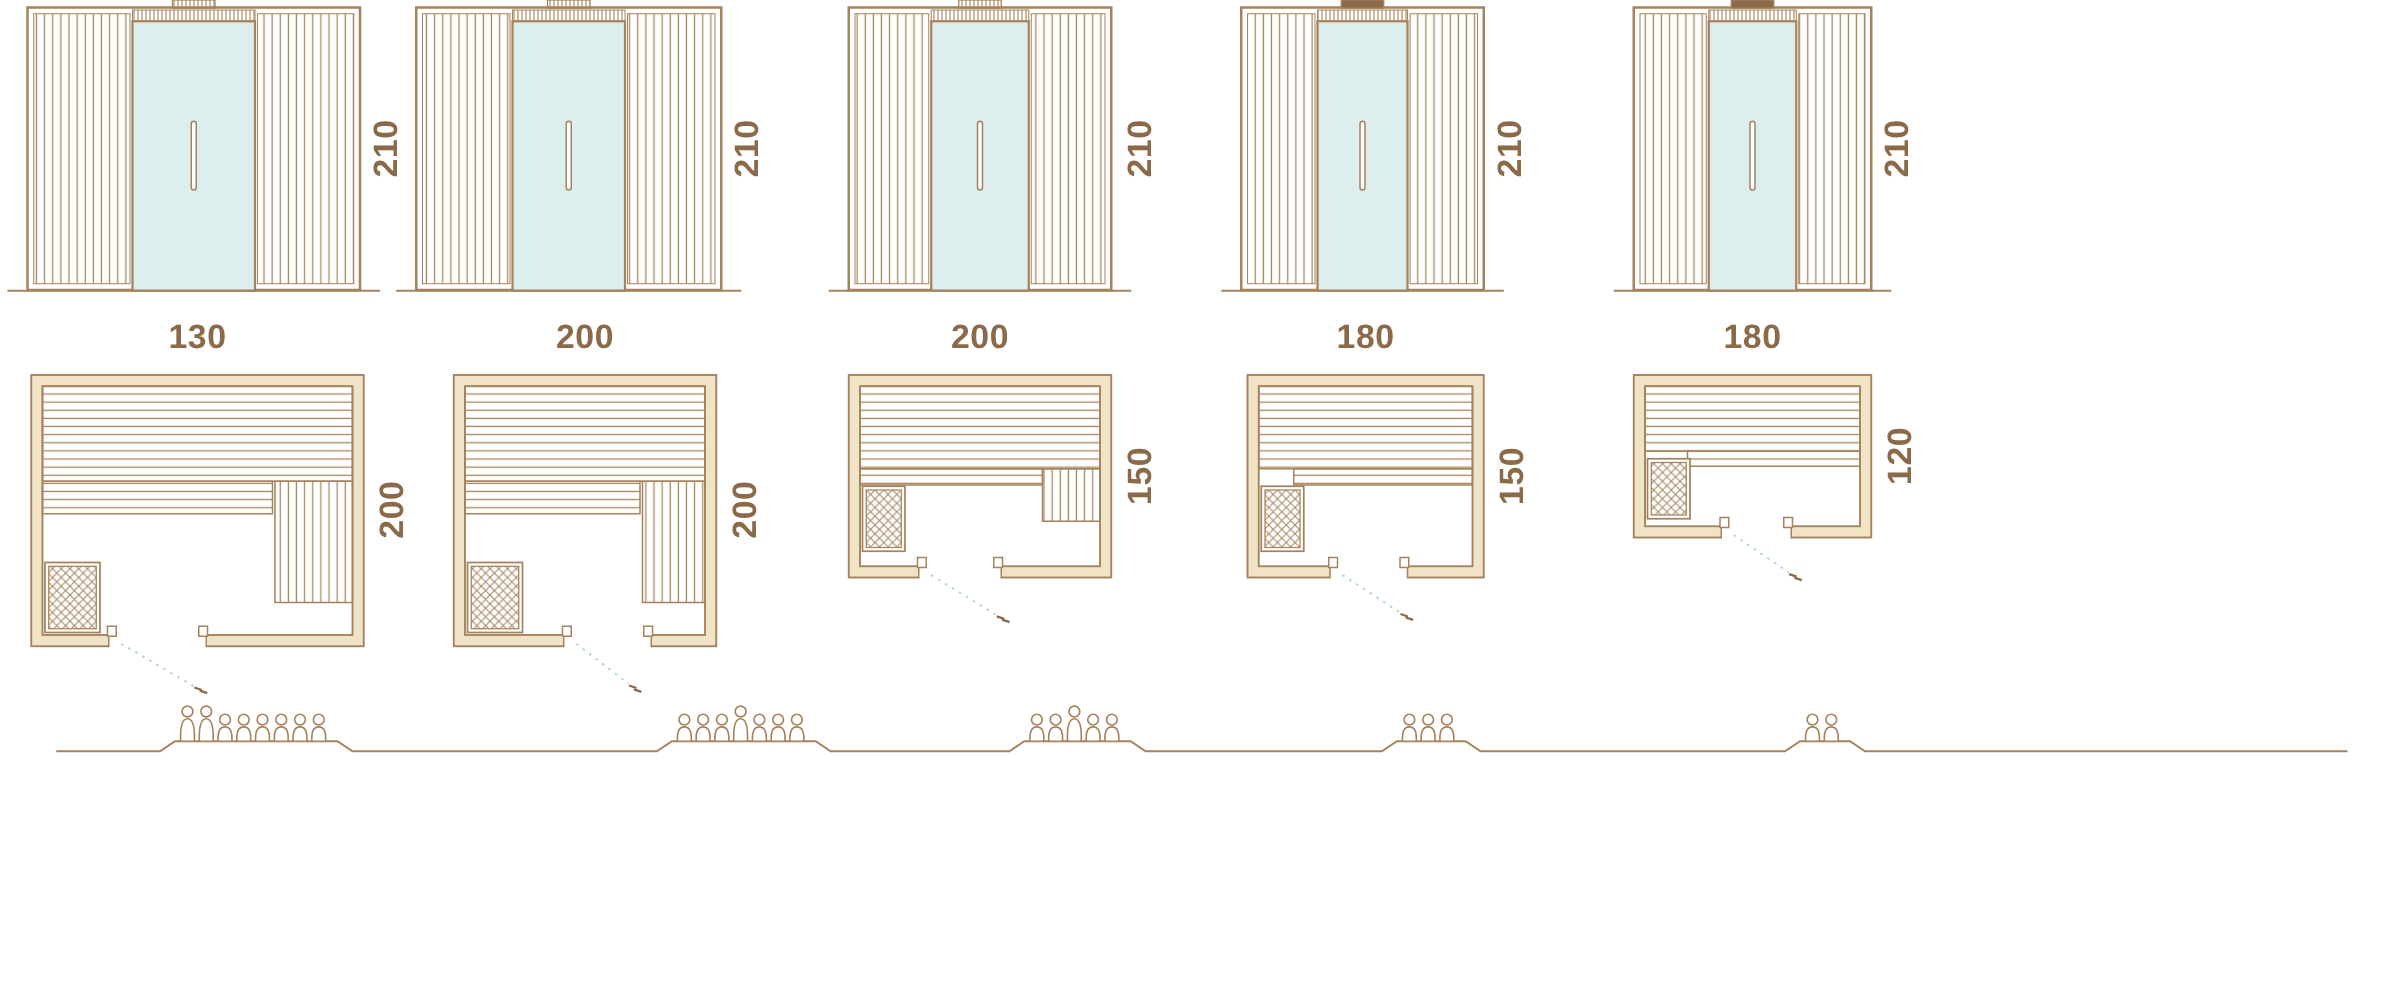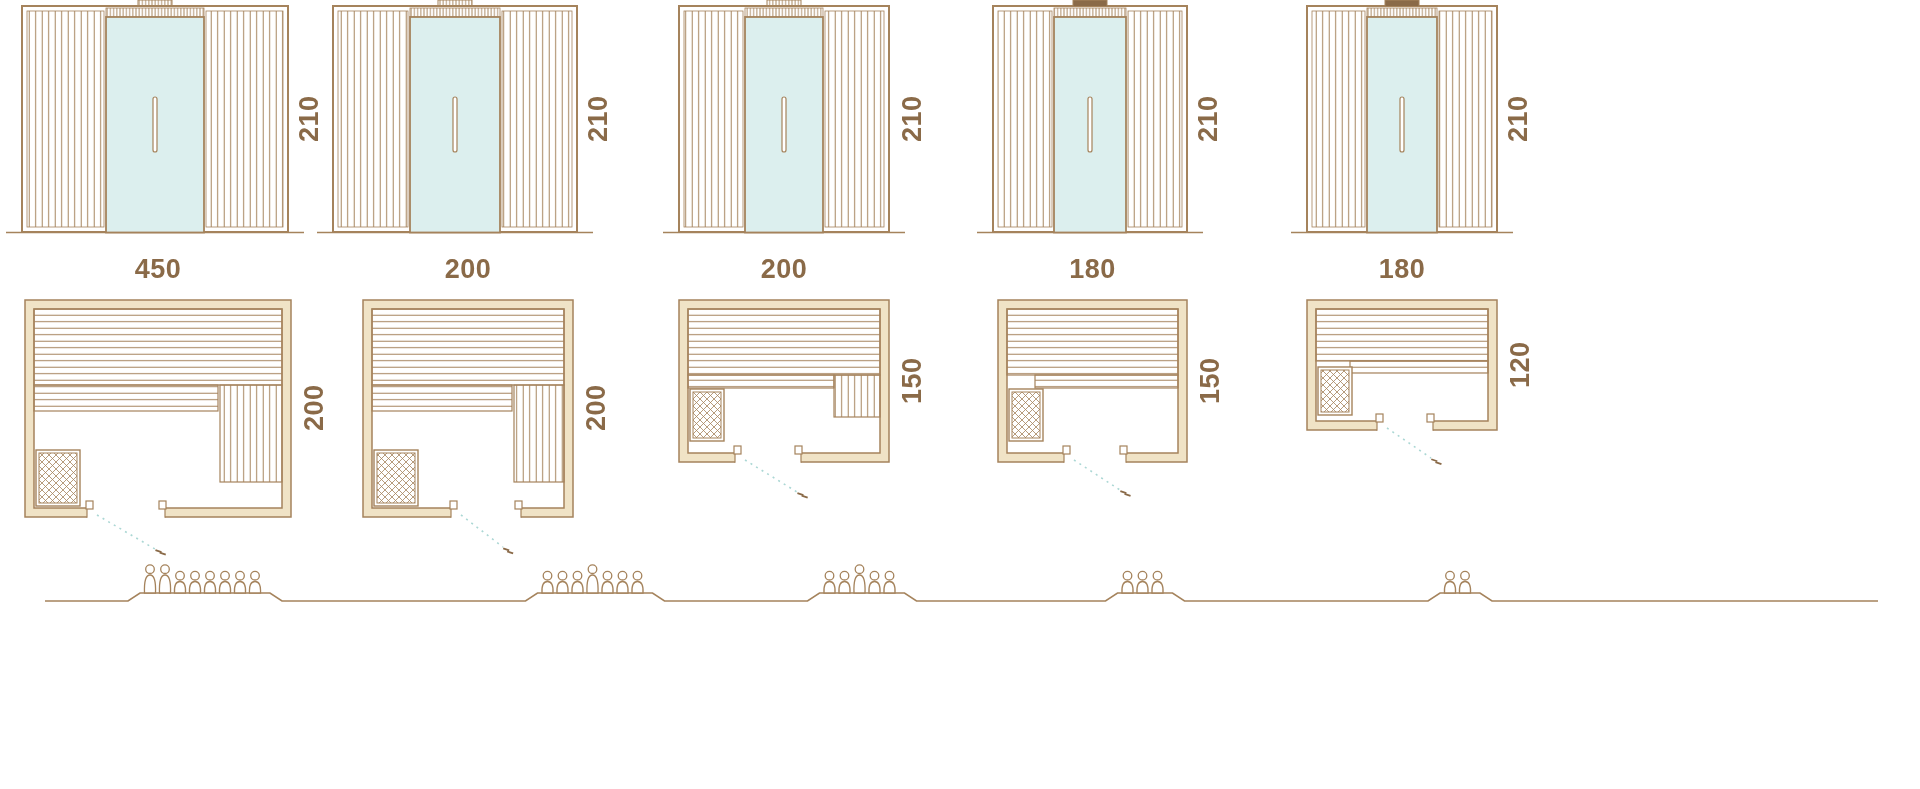--- a/index.html
+++ b/index.html
@@ -191,21 +191,21 @@
       <circle cx="1142.5" cy="575.7" r="4.3" fill="#fff" stroke="#a5835c" stroke-width="1.3"></circle>
       <path d="M1152,593 Q1151.3,581.5 1157.5,581.5 Q1163.7,581.5 1163,593 Z" fill="#fff" stroke="#a5835c" stroke-width="1.3"></path>
       <circle cx="1157.5" cy="575.7" r="4.3" fill="#fff" stroke="#a5835c" stroke-width="1.3"></circle>
       <path d="M1444.5,593 Q1443.8,581.5 1450,581.5 Q1456.2,581.5 1455.5,593 Z" fill="#fff" stroke="#a5835c" stroke-width="1.3"></path>
       <circle cx="1450" cy="575.7" r="4.3" fill="#fff" stroke="#a5835c" stroke-width="1.3"></circle>
       <path d="M1459.5,593 Q1458.8,581.5 1465,581.5 Q1471.2,581.5 1470.5,593 Z" fill="#fff" stroke="#a5835c" stroke-width="1.3"></path>
       <circle cx="1465" cy="575.7" r="4.3" fill="#fff" stroke="#a5835c" stroke-width="1.3"></circle>
     </svg>
 
   <span class="dim vlabel" style="left:292px;top:71px">210</span>
-  <span class="dim w" style="left:25px;top:256px;width:266px">450</span>
+  <span class="dim w" style="left:25px;top:256px;width:266px">130</span>
   <span class="dim vlabel" style="left:297px;top:360px">200</span>
 
   <span class="dim vlabel" style="left:581px;top:71px">210</span>
   <span class="dim w" style="left:363px;top:256px;width:210px">200</span>
   <span class="dim vlabel" style="left:579px;top:360px">200</span>
 
   <span class="dim vlabel" style="left:895px;top:71px">210</span>
   <span class="dim w" style="left:679px;top:256px;width:210px">200</span>
   <span class="dim vlabel" style="left:895px;top:333px">150</span>
 

